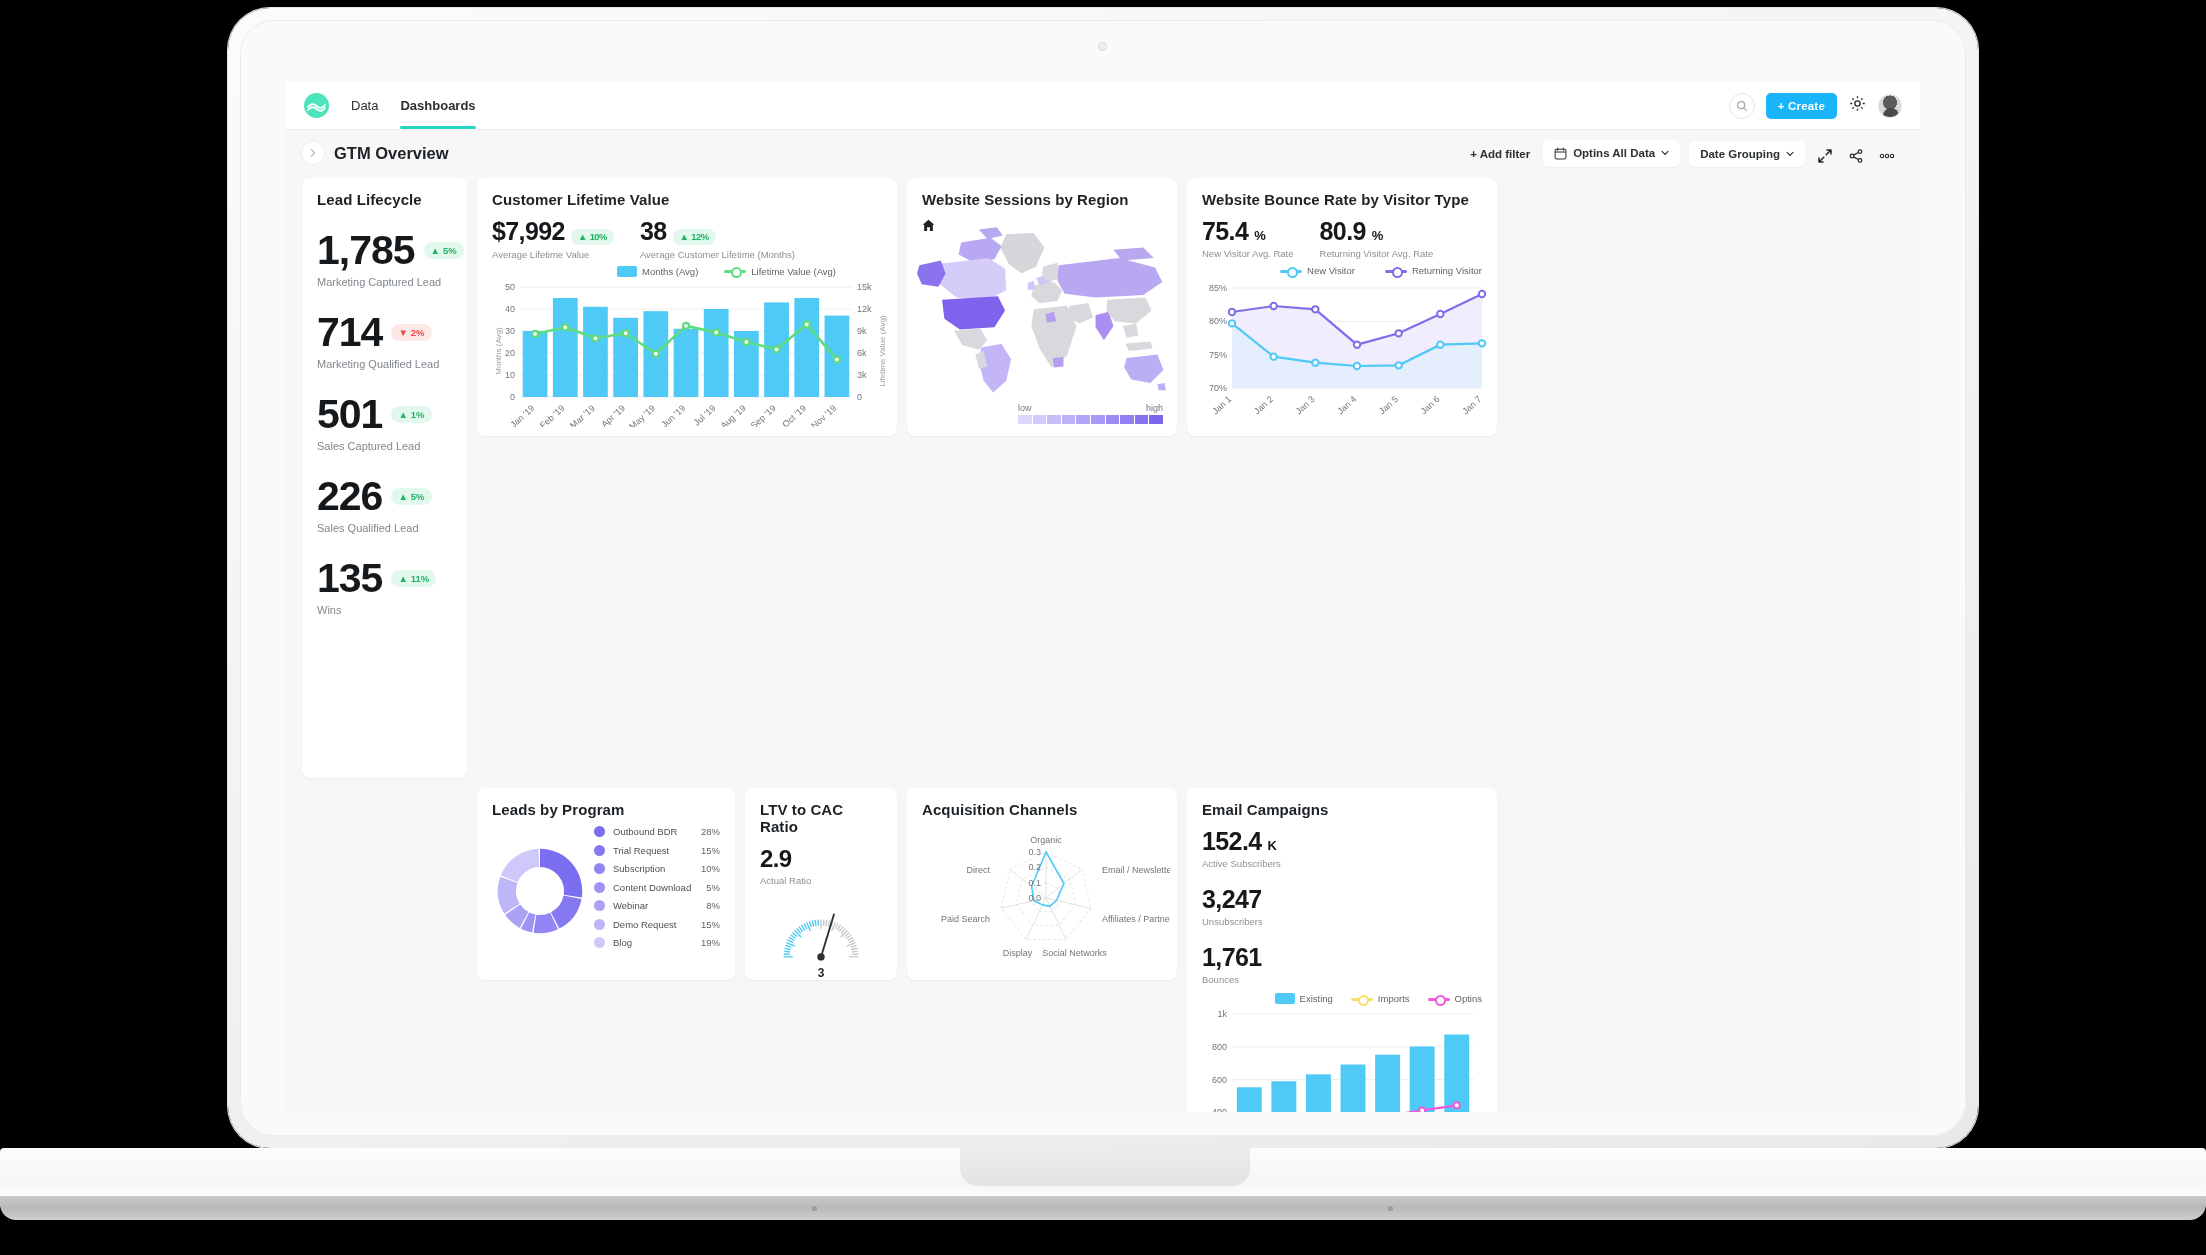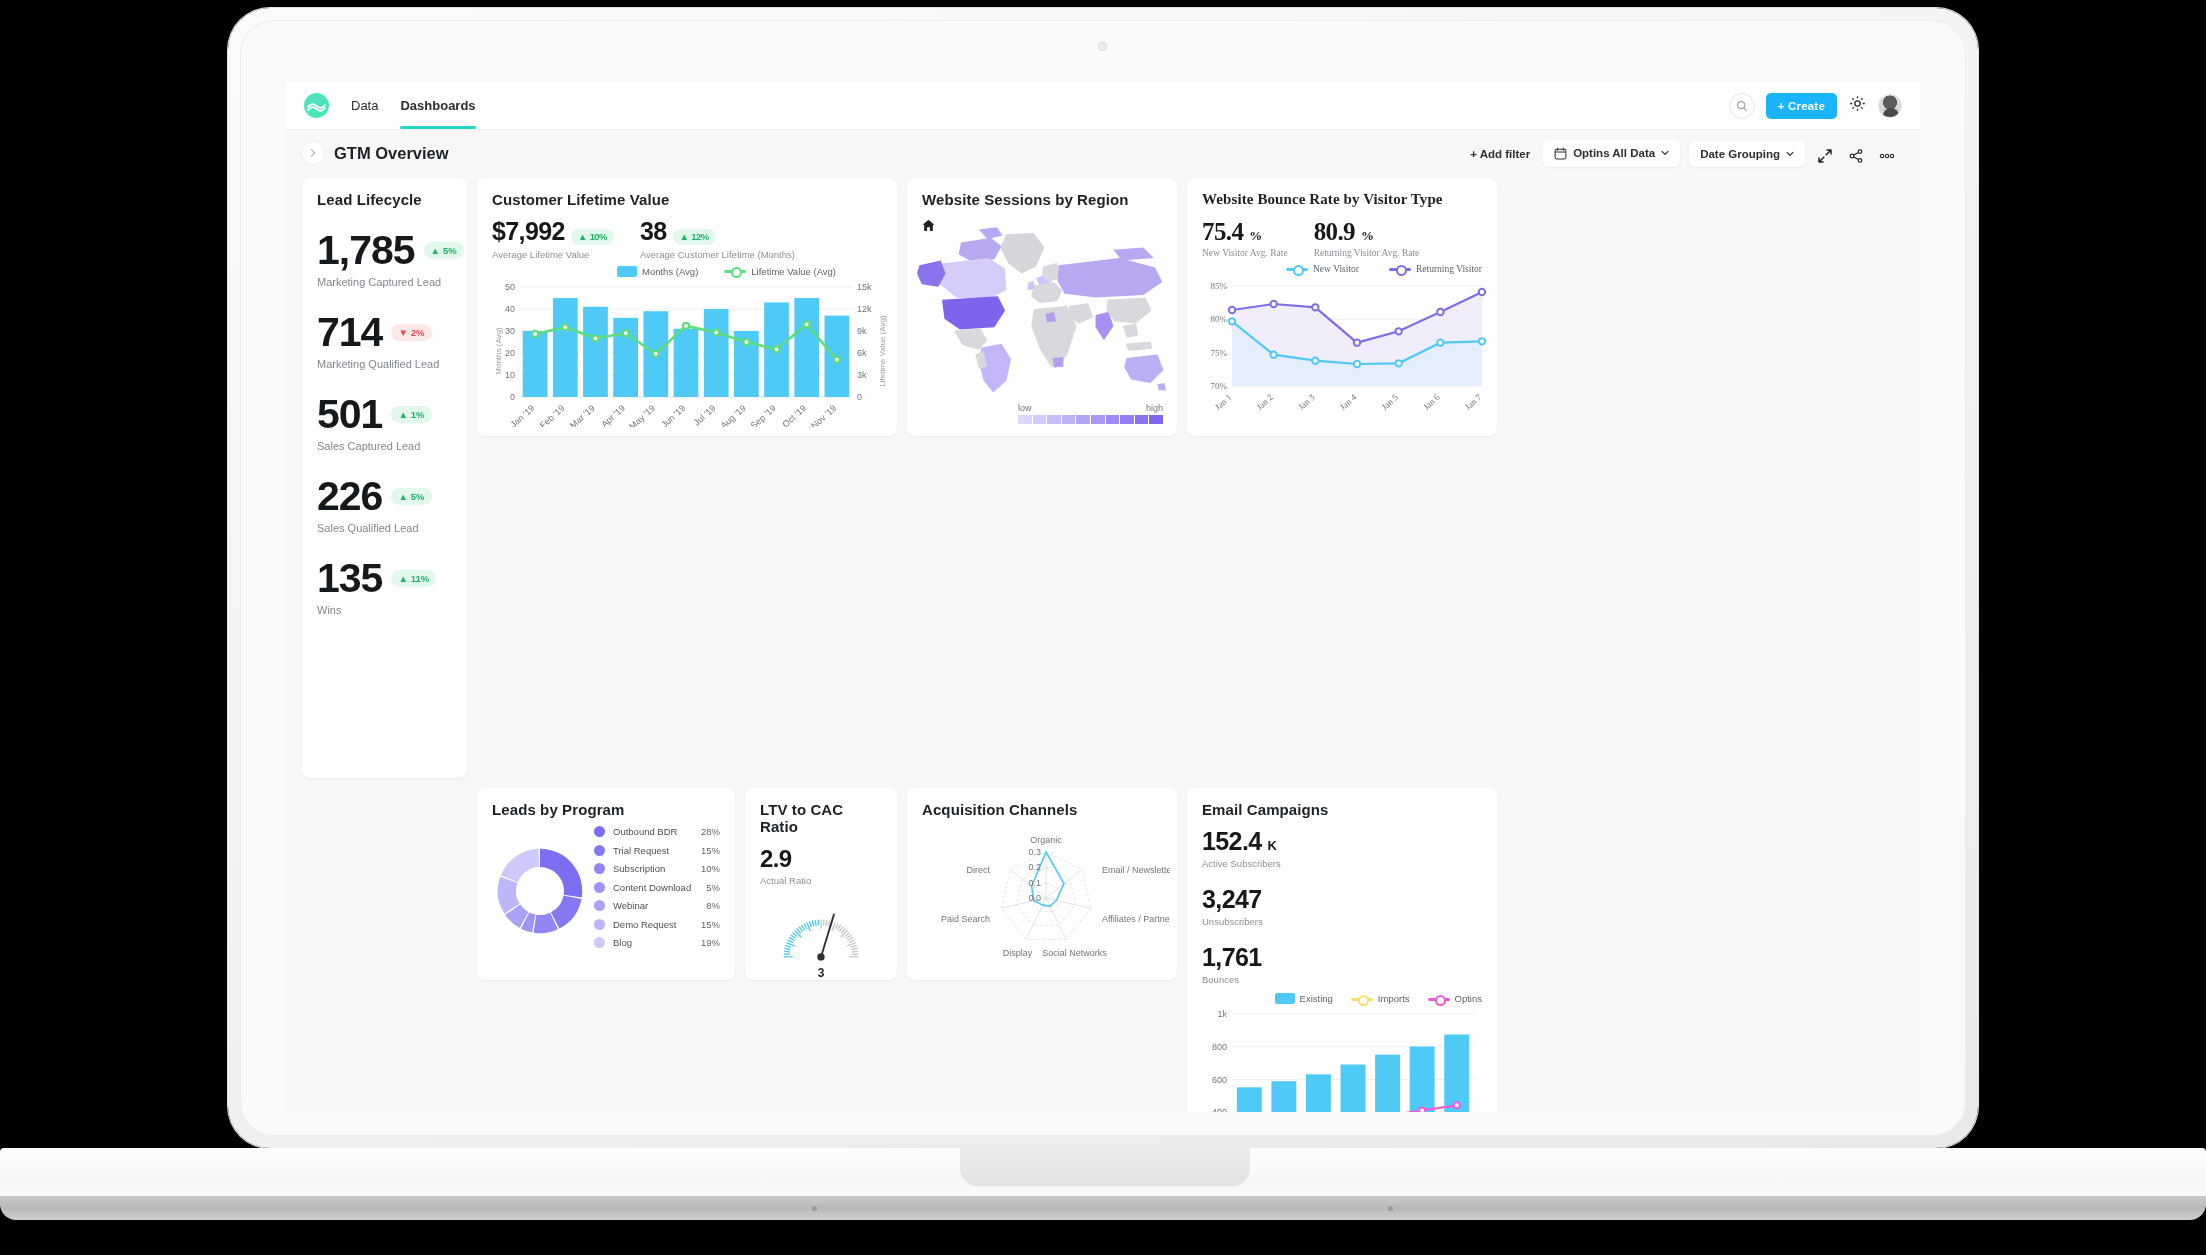--- a/index.html
+++ b/index.html
@@ -467,21 +467,21 @@
               <div style="background:#b4a4f6"></div>
                 <div style="background:#a998f5"></div>
               <div style="background:#9e8bf3"></div>
                 <div style="background:#937ff1"></div>
               <div style="background:#8872ef"></div>
                 <div style="background:#7d66ed"></div>
             </div>
           </div>
         </div>
 
-        <div class="card" style="width:310px;height:258px;font-family:Liberation Serif, serif;">
+        <div class="card" style="width:310px;height:258px;">
           <div class="card-title">Website Bounce Rate by Visitor Type</div>
           <div class="metrics">
             <div>
               <div class="metric-val">
                 <span>75.4</span>
                   <span class="unit">%</span>
               </div>
               <div class="metric-lbl">New Visitor Avg. Rate</div>
             </div>
             <div>

